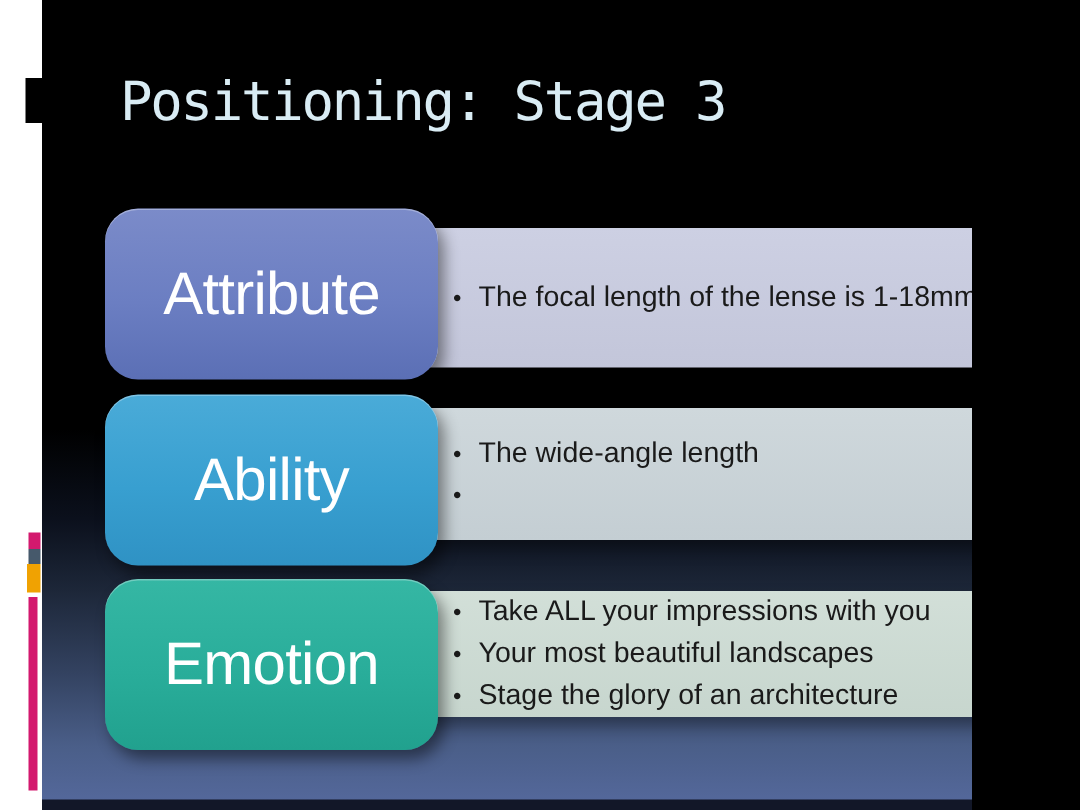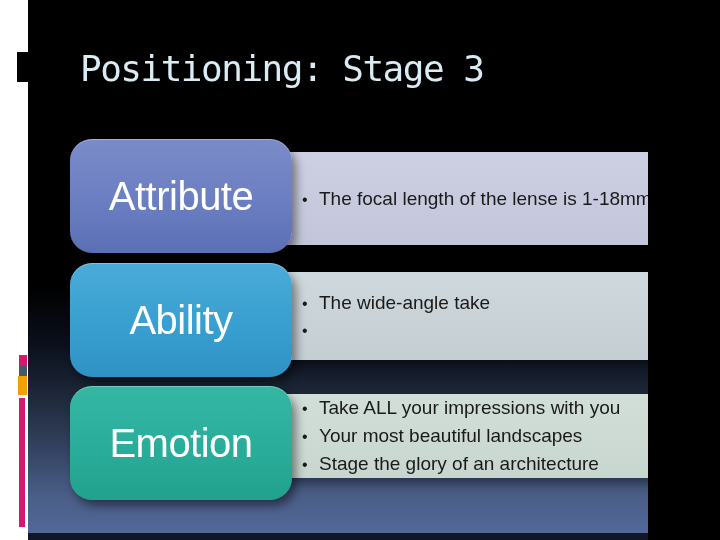--- a/index.html
+++ b/index.html
@@ -78,21 +78,21 @@
     </div>
     <div class="label-rect">
       <span class="label-text">Attribute</span>
     </div>
   </div>
 
   <div class="row r2">
     <div class="panel">
       <div class="bullet-line">
         <span class="bullet-marker">•</span>
-        <span>The wide-angle take</span>
+        <span>The wide-angle length</span>
       </div>
       <div class="bullet-line">
         <span class="bullet-marker">•</span>
       </div>
     </div>
     <div class="label-rect">
       <span class="label-text">Ability</span>
     </div>
   </div>
 

